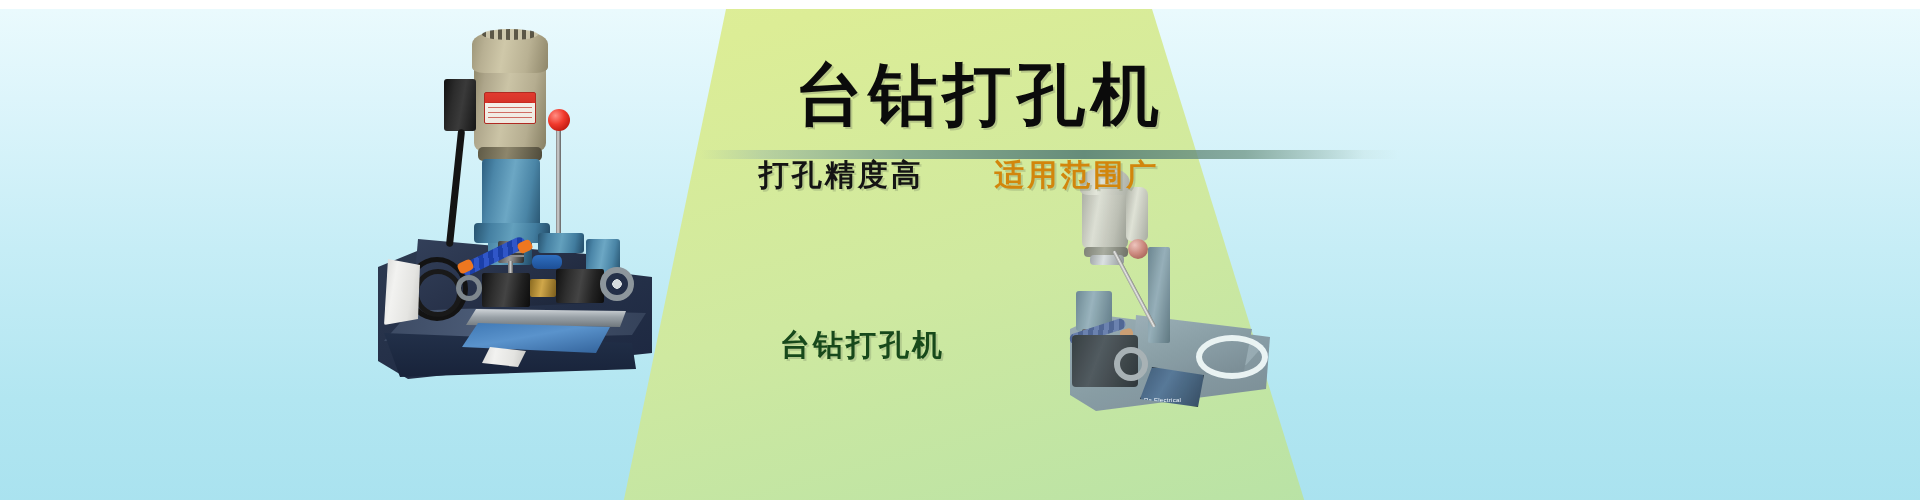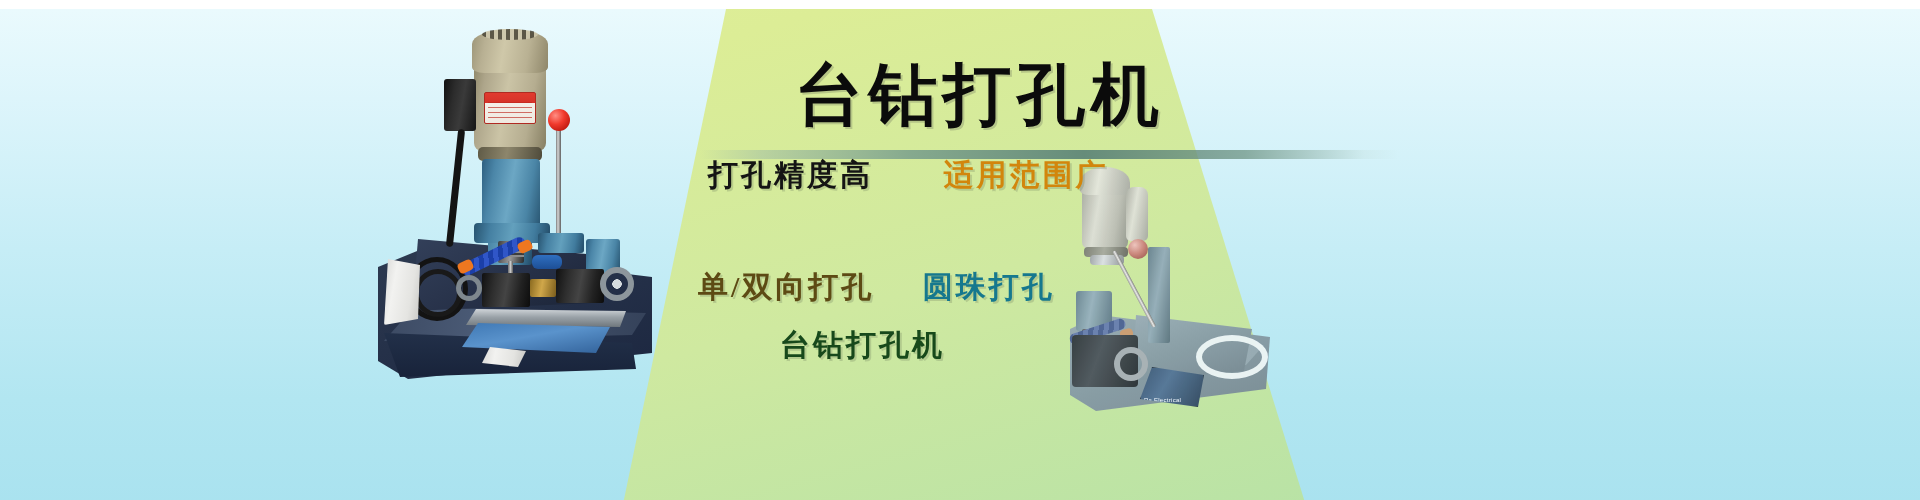--- a/index.html
+++ b/index.html
@@ -62,21 +62,21 @@
   .frow {
     position:absolute;
     width:100%;
     white-space:nowrap;
     font-family:"Liberation Serif", serif;
     font-weight:bold;
     font-size:30px;
     letter-spacing:3px;
   }
   .frow span { display:inline-block; }
-  .r1 { top:12px;  }
+  .r1 { top:12px;text-align:center;  }
   .r2 { top:68px;  }
   .r3 { top:124px; }
   .r4 { top:182px; }
 
   .r1 .a { margin-left:58px; }
   .r1 .b { margin-left:60px; }
   .r2 .a { margin-left:140px; }
   .r2 .b { margin-left:62px; }
   .r3 .a { margin-left:48px; }
   .r3 .b { margin-left:38px; }
@@ -364,24 +364,20 @@
   <h1 class="headline">台钻打孔机</h1>
 
   <div class="features">
 
     <div class="frow r1">
       <span class="a c-black">打孔精度高</span>
       <span class="b c-orange">适用范围广</span>
     </div>
 
 
-    <div class="frow r3">
-      <span class="a c-brown">单/双向打孔</span>
-      <span class="b c-teal">圆珠打孔</span>
-    </div>
 
     <div class="frow r4">
       <span class="a c-green">台钻打孔机</span>
     </div>
 
   </div>
 
 </div>
 
 </body></html>

